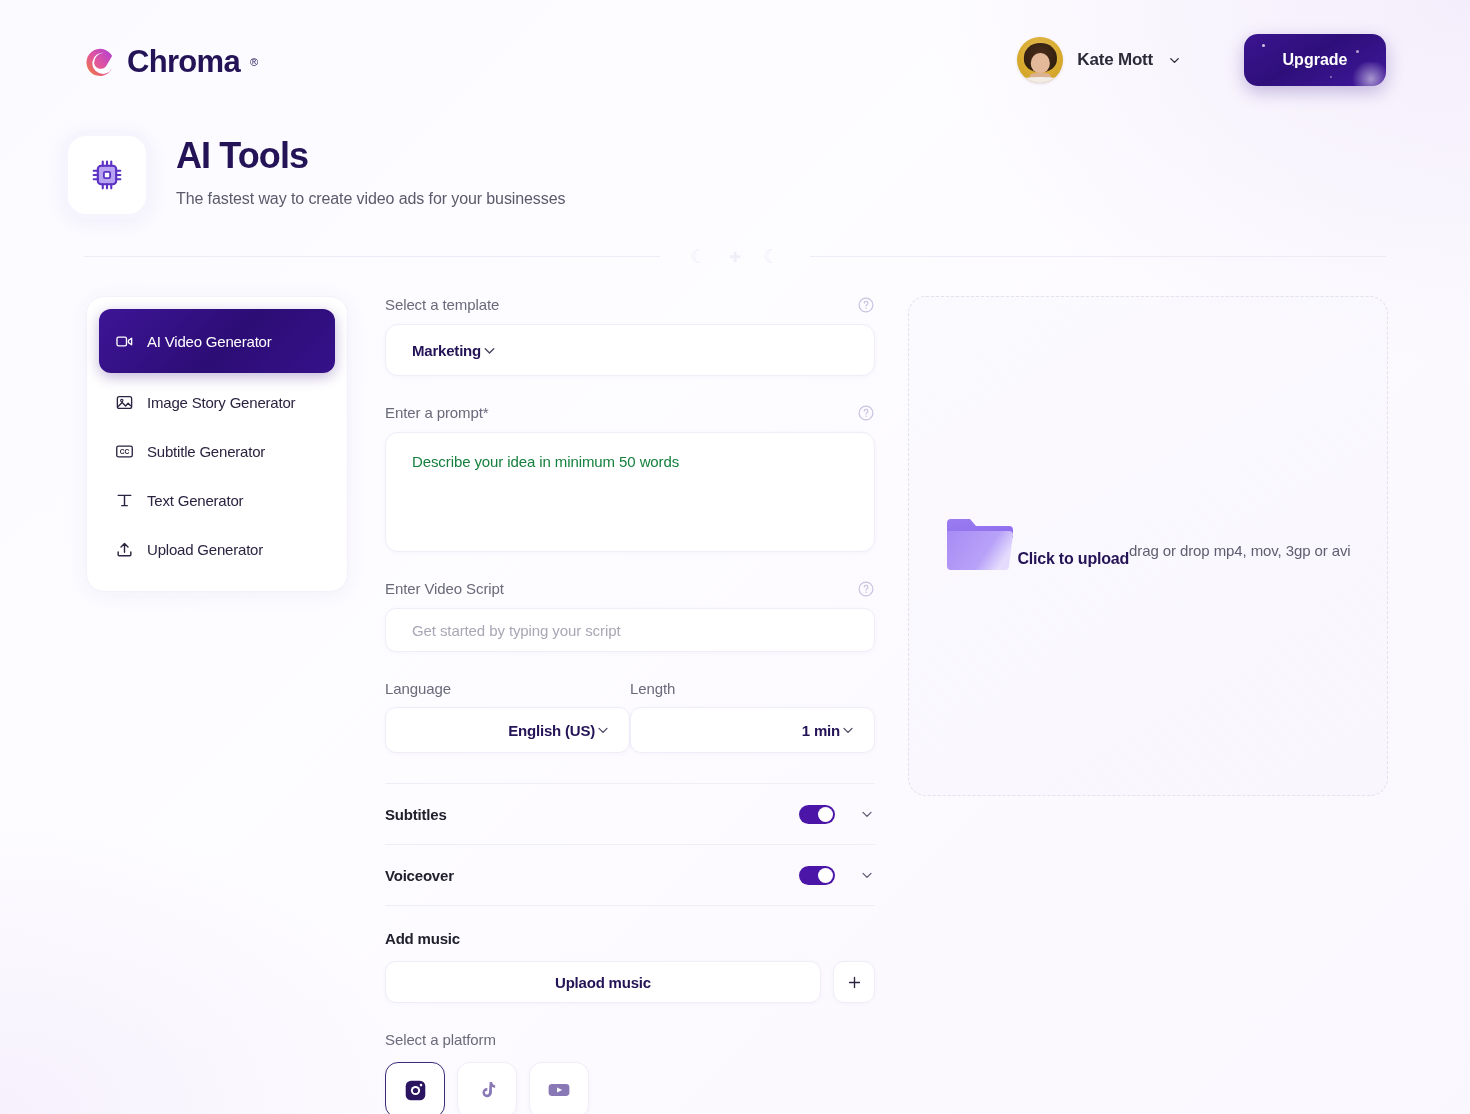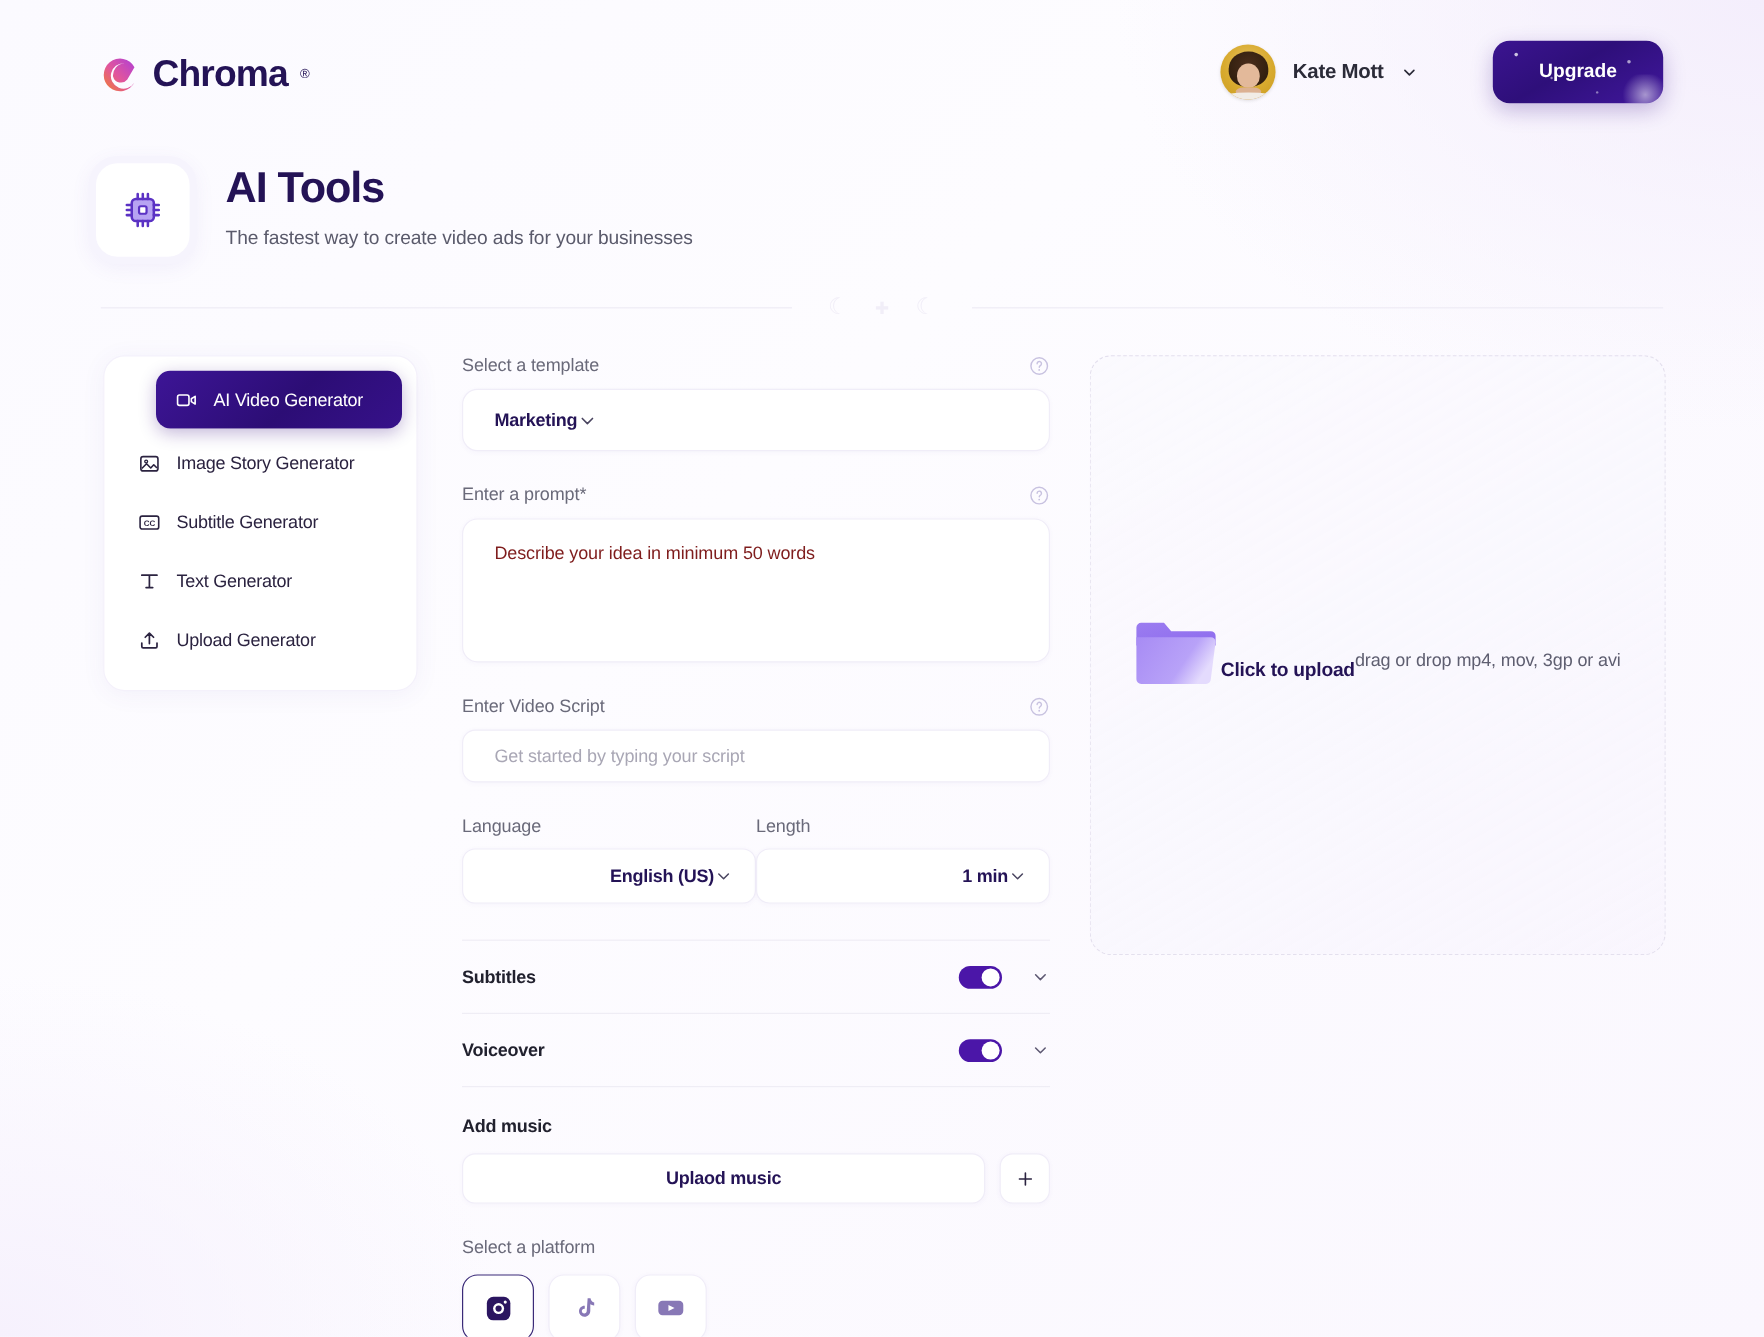--- a/index.html
+++ b/index.html
@@ -72,21 +72,21 @@
   .upgrade-btn .spark {
     position:absolute; background:#fff; border-radius:50%; opacity:.75;
   }
   .upgrade-btn .glow {
     position:absolute; right:-6px; bottom:-10px; width:42px; height:34px;
     background: radial-gradient(circle, rgba(255,255,255,.55) 0%, rgba(255,255,255,0) 70%);
   }
 
   
   .title-row {
-    position:absolute; top: 130px; left: 74px;
+    position:absolute; top: 130px; left: 62px;
     display: flex; align-items: flex-start; gap: 24px;
   }
   .tile {
     width: 90px; height: 90px; border-radius: 24px; background:#fff;
     border: 6px solid #f6f4fd;
     display:flex; align-items:center; justify-content:center; flex:none;
     box-shadow: 0 4px 16px rgba(110,80,200,.07);
   }
   .title-texts { padding-top: 6px; }
   .page-title {
@@ -120,22 +120,21 @@
   }
   .side-item {
     display:flex; align-items:center; gap: 13px;
     height: 46px; padding: 0 16px; border-radius: 12px; cursor:pointer;
     font-size: 15px; color:#2b2340; letter-spacing:-0.2px;
     margin-bottom: 3px;
   }
   .side-item.active {
     background: linear-gradient(135deg, #3d1596 0%, #2c0d75 55%, #36118a 100%);
     color:#fff; box-shadow: 0 4px 14px rgba(56,16,130,.30);
-    height: 48px;
-    margin-left: 31px;
+    height: 64px;
   }
   .side-item .ico { width:19px; height:19px; flex:none; display:flex; align-items:center; justify-content:center;}
   .side-item:not(.active) { margin-bottom: 3px; }
   .side-spacer { height: 3px; }
 
   
   .form-col { position:absolute; left: 385px; top: 0; width: 490px; }
   .field-label-row {
     display:flex; justify-content:space-between;
     margin-bottom: 10px;
@@ -146,21 +145,21 @@
   .select-box {
     height: 52px; background:#fff; border:1px solid #f0edf8; border-radius: 13px;
     display:flex; align-items:center; justify-content:flex-start;
     padding: 0 20px 0 26px; cursor:pointer;
     box-shadow: 0 1px 4px rgba(90,60,170,.035);
   }
   .select-val { font-size: 15px; font-weight: 600; color:#241356; letter-spacing:-0.2px; }
 
   .textarea-box {
     height: 120px; background:#fff; border:1px solid #f0edf8; border-radius: 13px;
-    padding: 20px 26px; font-size: 15px; color:#7f1d1d;
+    padding: 20px 26px; font-size: 15px; color:#15803d;
     box-shadow: 0 1px 4px rgba(90,60,170,.035); cursor:text; letter-spacing:-0.1px;
   }
   .input-box {
     height: 44px; background:#fff; border:1px solid #f0edf8; border-radius: 11px;
     padding: 0 26px; display:flex; align-items:center;
     font-size: 15px; color:#a9a7b5; cursor:text; letter-spacing:-0.1px;
     box-shadow: 0 1px 4px rgba(90,60,170,.035);
   }
   .gap-24 { height: 24px; }
   .gap-28 { height: 28px; }

